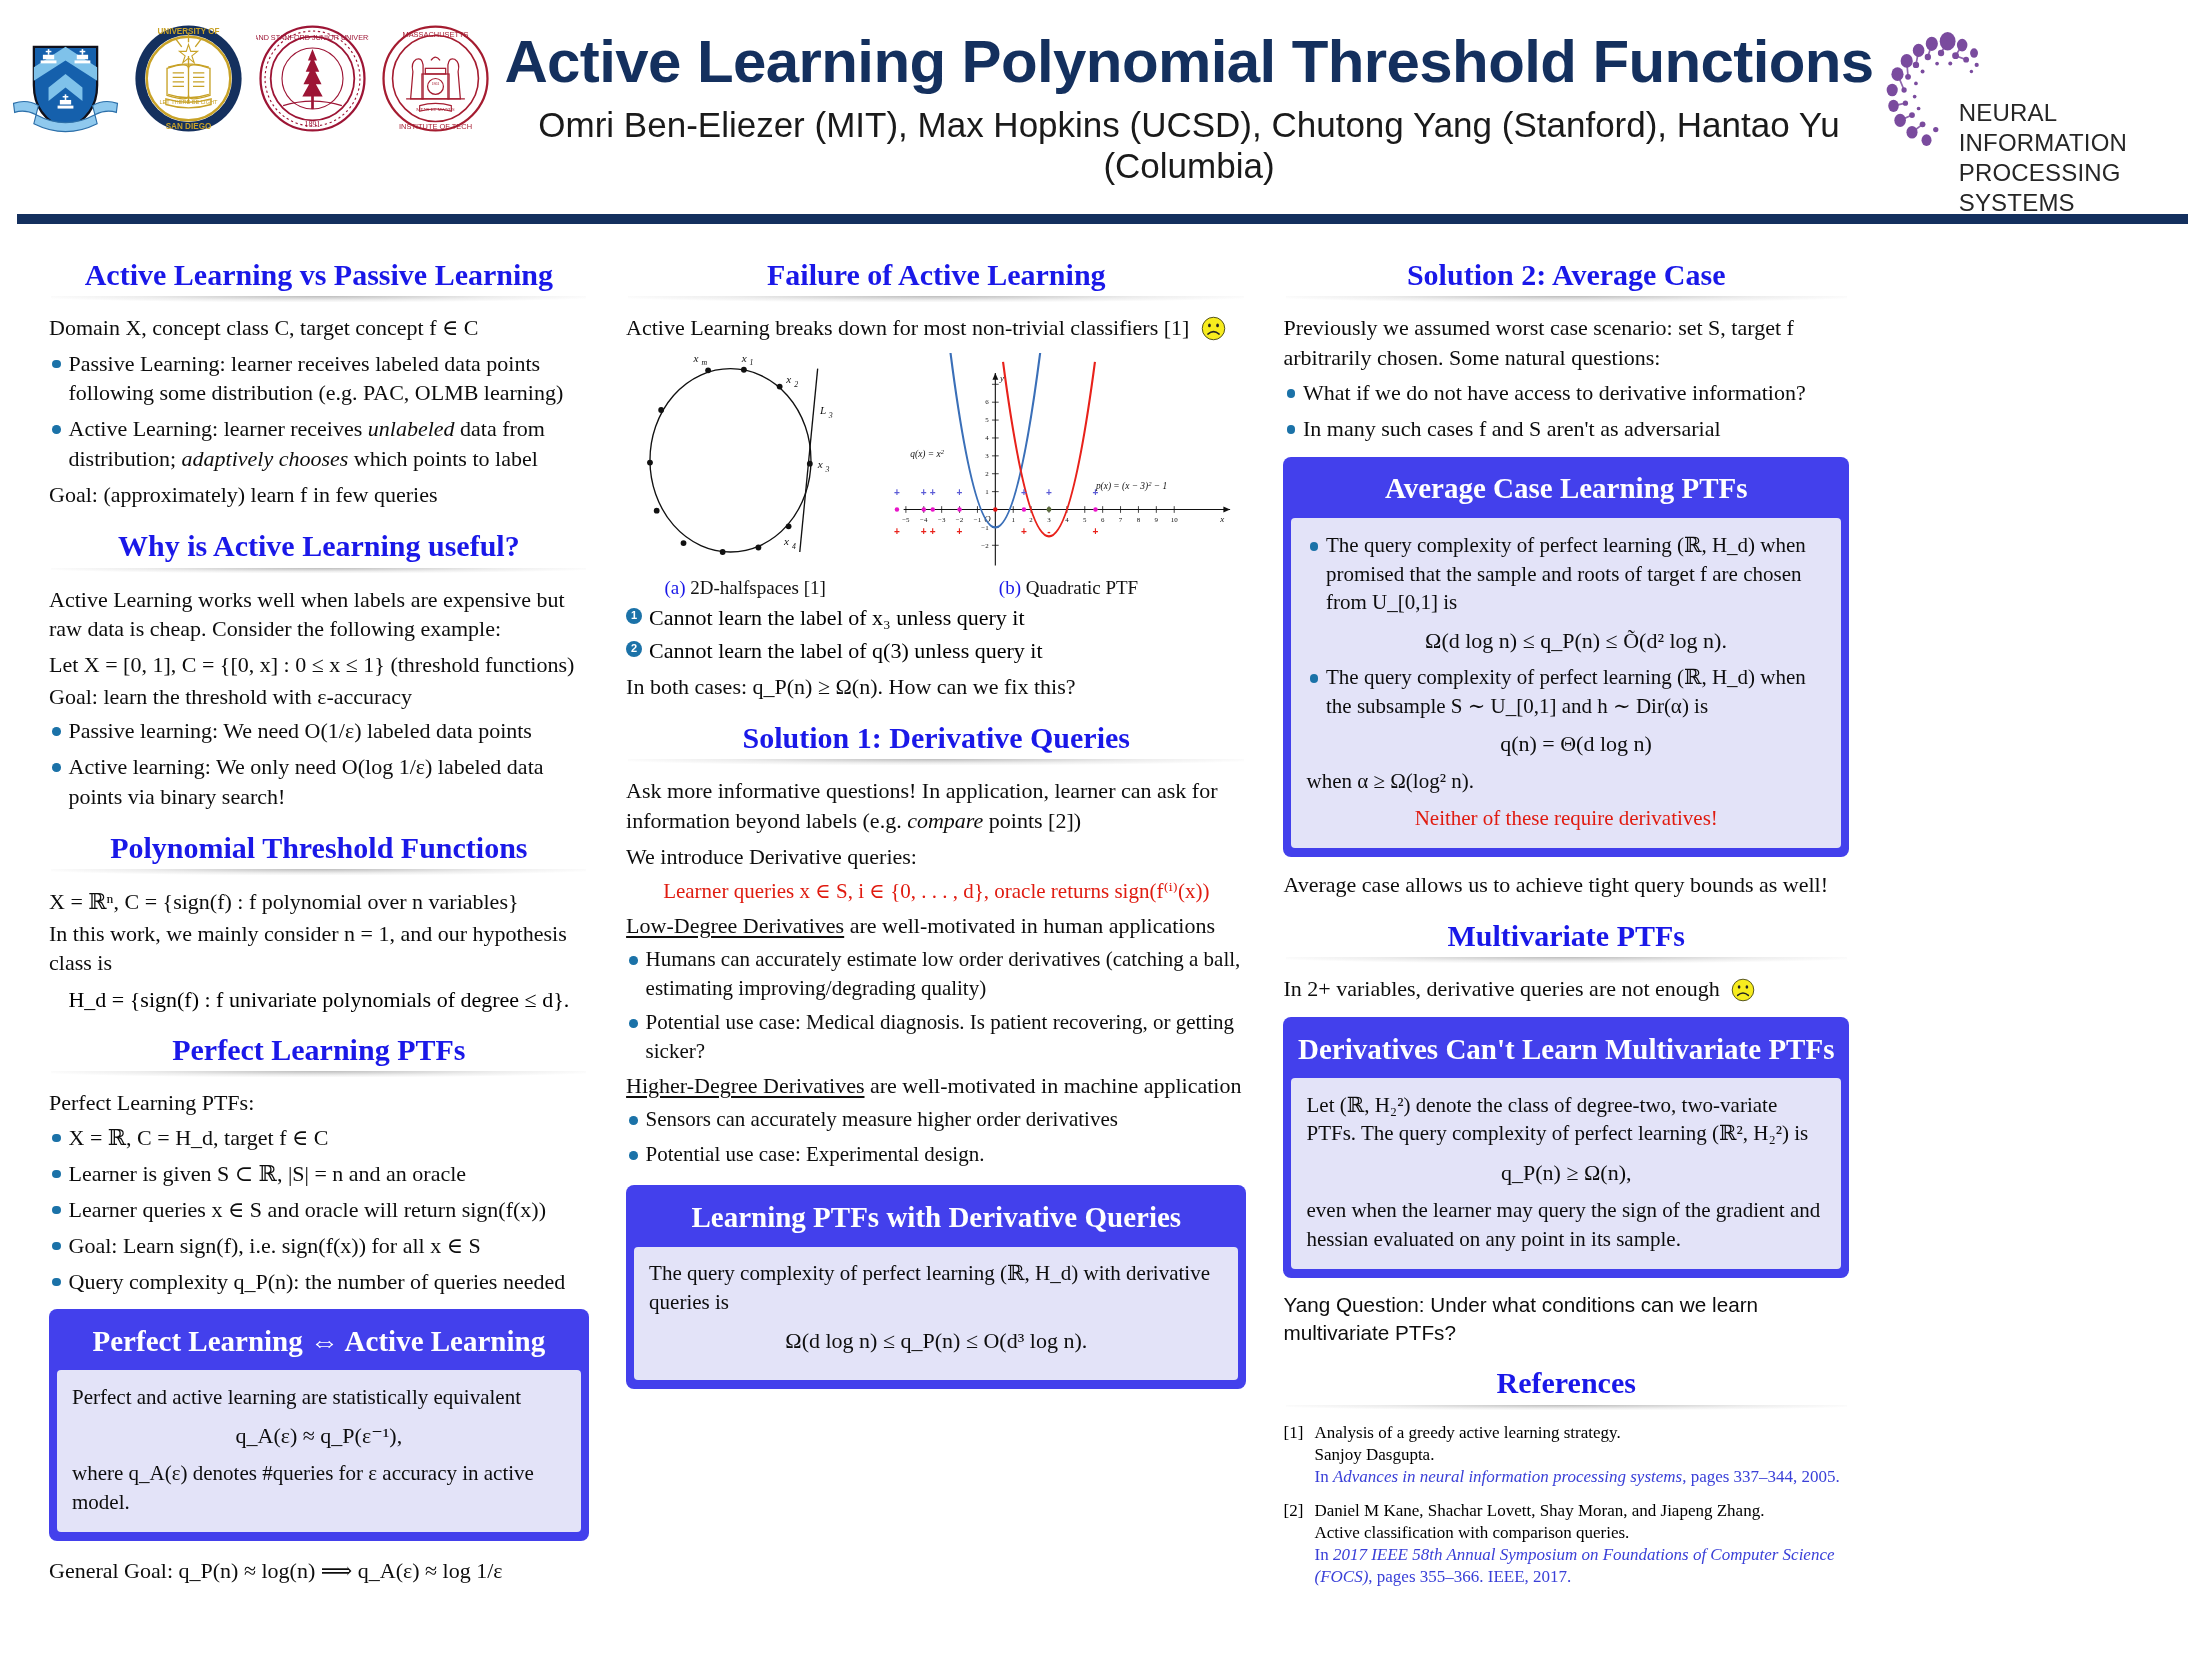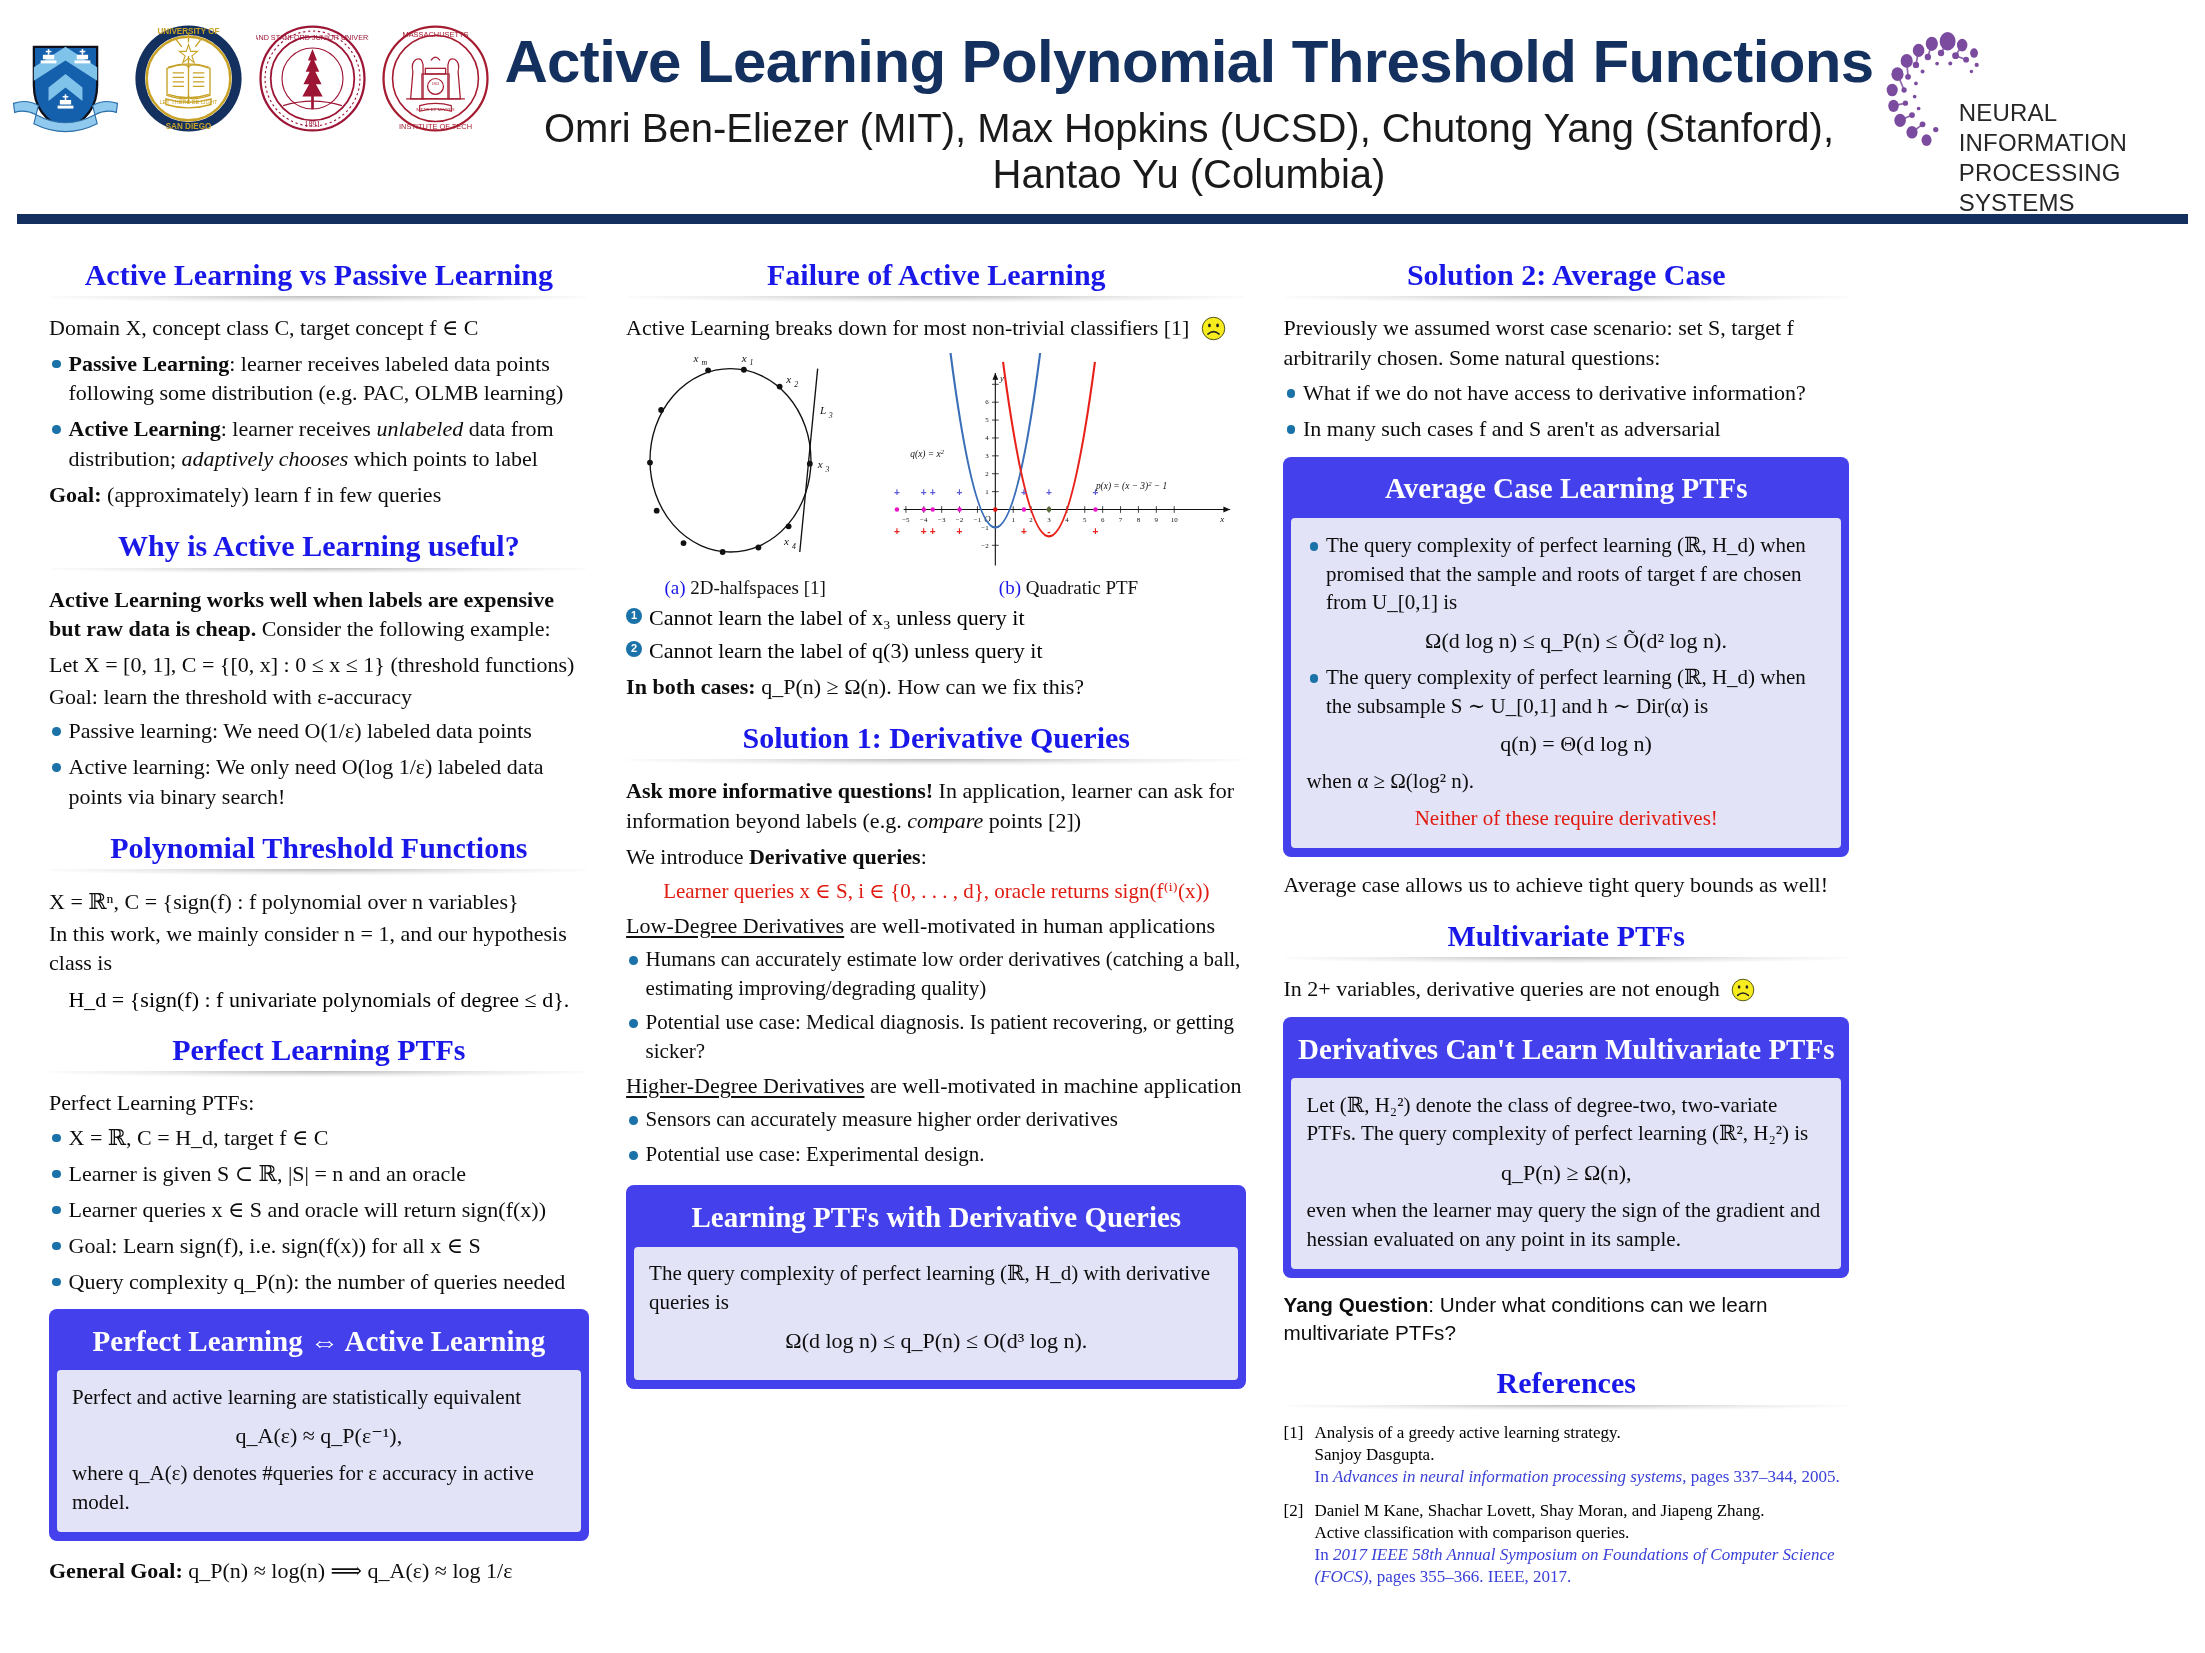--- a/index.html
+++ b/index.html
@@ -22,21 +22,21 @@
     position: absolute; left: 494px; top: 29px; width: 1390px;
     text-align: center;
   }
   .poster-title {
     font-family: "Liberation Sans", "DejaVu Sans", sans-serif;
     font-weight: bold; font-size: 60px; color: #14305e;
     letter-spacing: -0.6px; line-height: 1.1;
   }
   .poster-authors {
     font-family: "Liberation Sans", "DejaVu Sans", sans-serif;
-    font-size: 40px; color: #1a1a1a; margin-top: 10.3px; line-height: 1.15;
+    font-size: 35px; color: #1a1a1a; margin-top: 10.3px; line-height: 1.15;
   }
   .logo-right {
     position: absolute; right: 10.3px; top: 24px;
     width: 316px; height: 132px;
   }
   .neurips-text {
     position: absolute; left: 80px; top: 74px;
     font-family: "Liberation Sans", "DejaVu Sans", sans-serif;
     font-size: 24px; color: #262626; line-height: 1.25; letter-spacing: 0.2px;
   }
@@ -66,21 +66,21 @@
     height: 5.7px; margin: 4px 2.3px 11.5px 2.3px;
     background: radial-gradient(ellipse at 50% 0%, rgba(90,90,90,.40) 0%, rgba(130,130,130,.14) 48%, rgba(255,255,255,0) 78%);
   }
 
   .body-txt {
     font-size: 22px; line-height: 1.35; color: #0d0d0d;
     margin: 5.7px 0 5.7px 0;
   }
   .body-txt.tight { margin: 2.3px 0 2.3px 0; }
   .ctr { text-align: center; }
-  .b { font-weight: bold; }
+  .b { font-weight: normal; }
   .it { font-style: italic; }
   .red { color: #e01b10; }
   .bluelink { color: #3a40d8; }
   .sans { font-family: "Liberation Sans","DejaVu Sans",sans-serif; }
 
   
   ul.bl { list-style: none; margin: 4.6px 0 4.6px 0; padding: 0; }
   ul.bl > li {
     position: relative; padding-left: 19.5px;
     font-size: 22px; line-height: 1.35; color: #0d0d0d;

